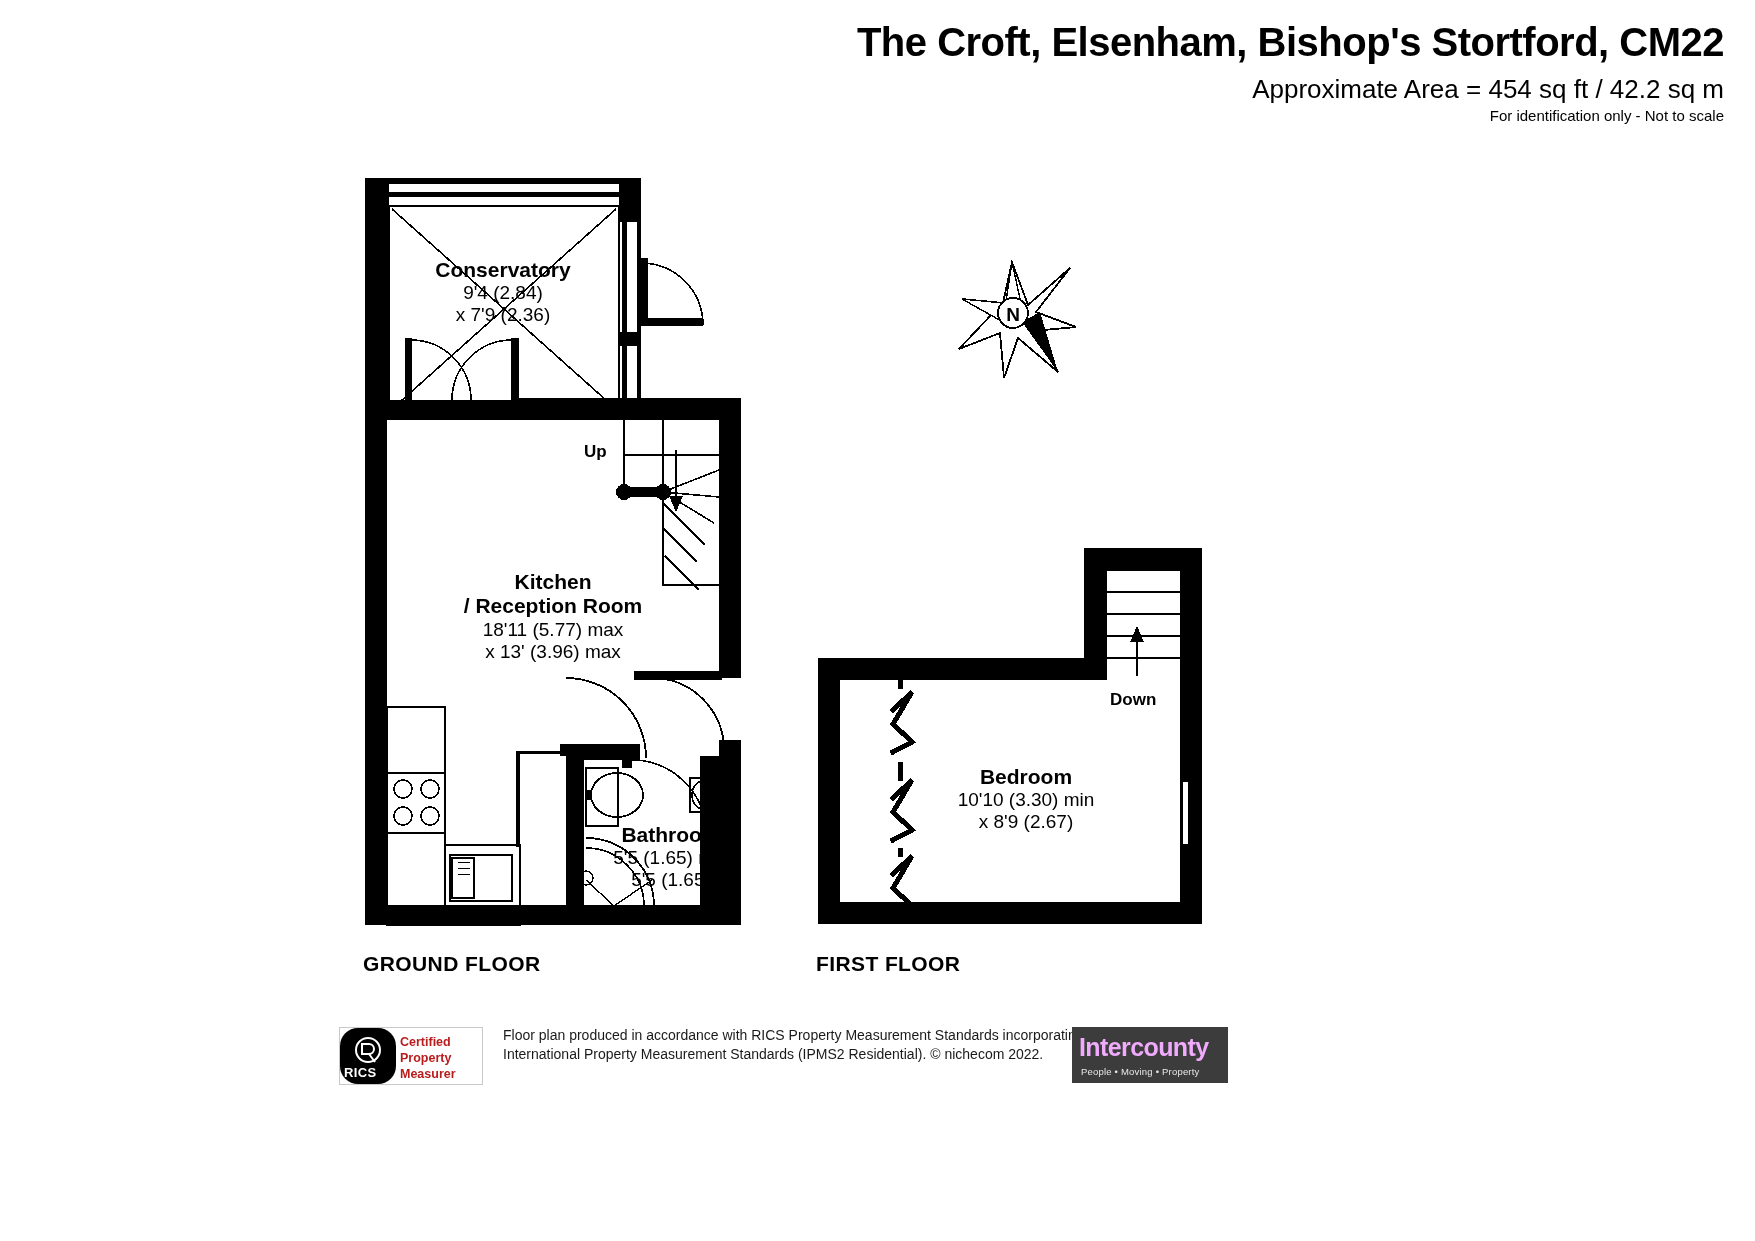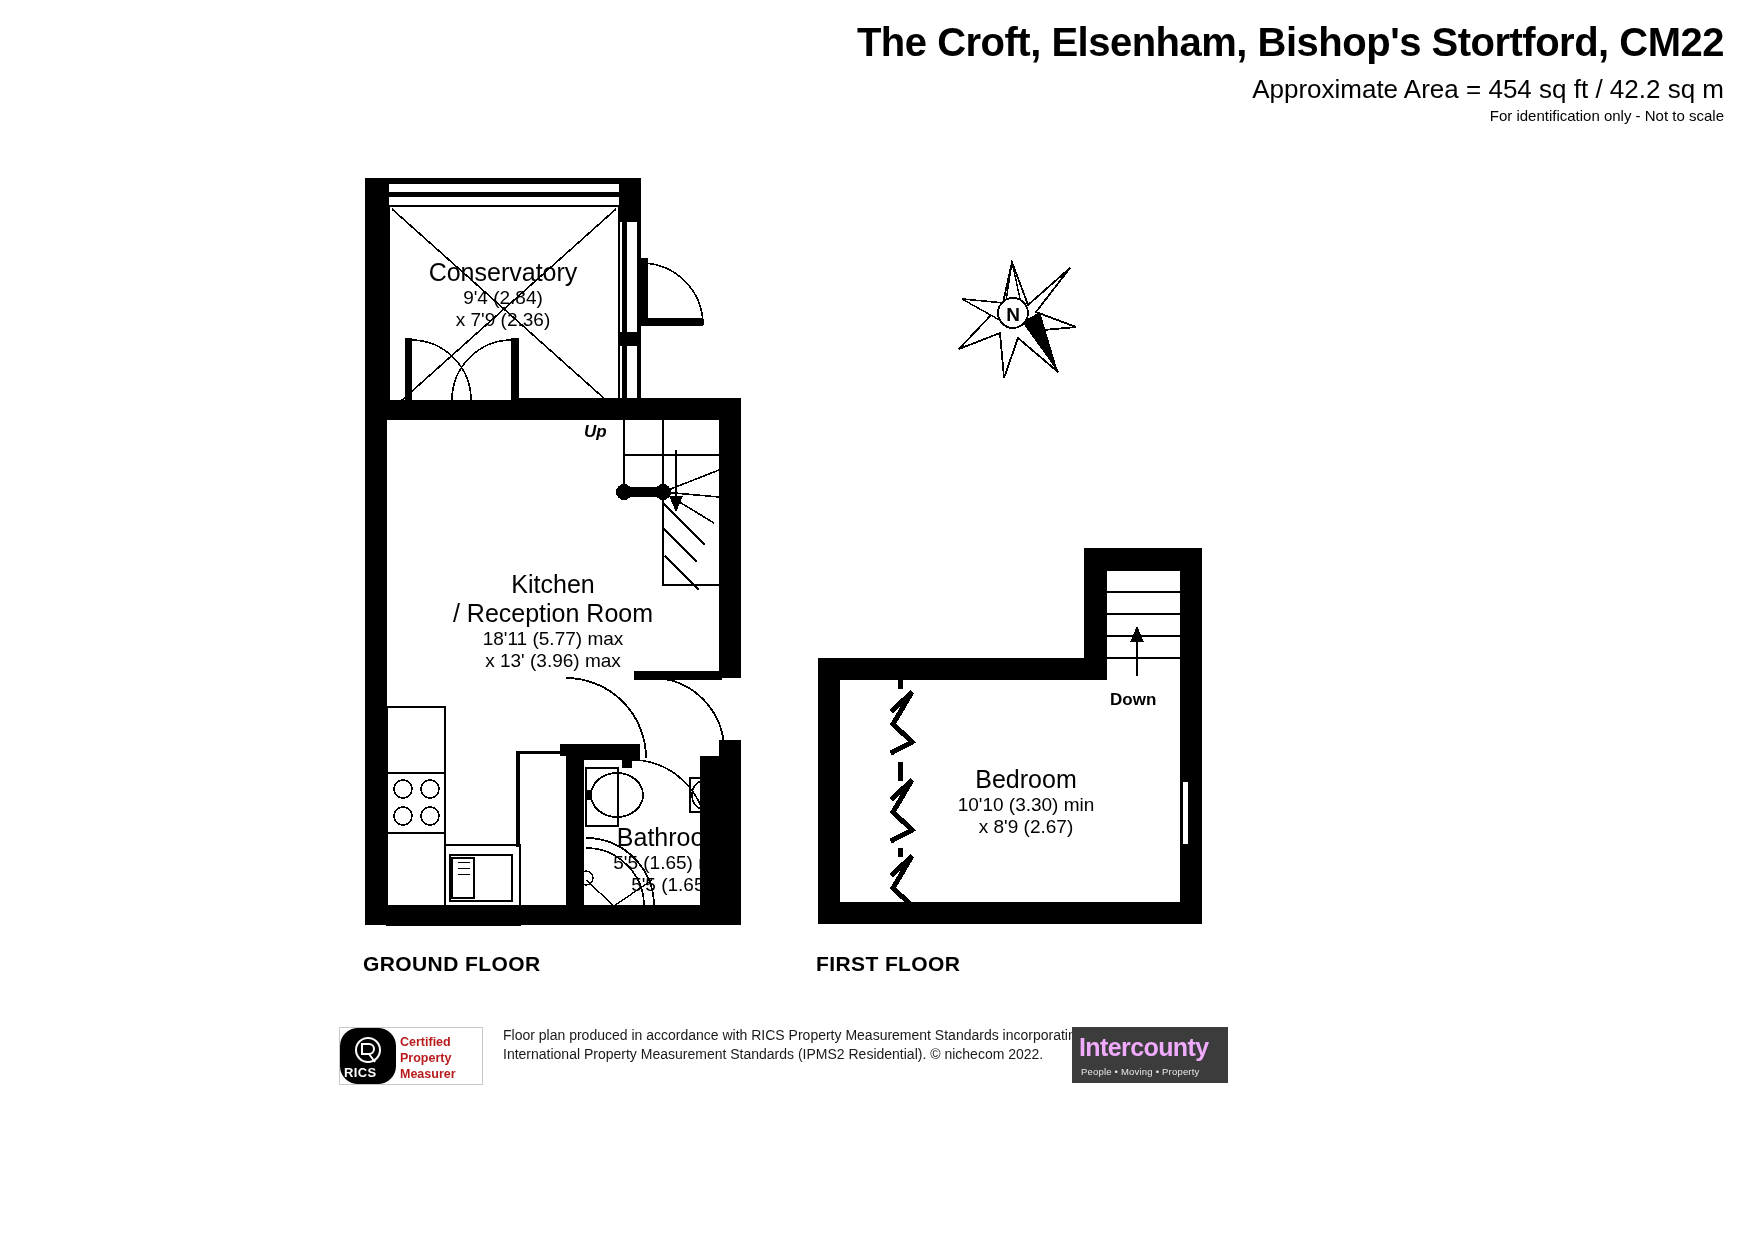--- a/index.html
+++ b/index.html
@@ -12,21 +12,21 @@
   #ident{position:absolute;right:31px;top:107px;font-size:15px;white-space:nowrap;}
 
   
   #plan{position:absolute;left:0;top:0;width:1755px;height:1241px;}
 
   
   .floorcap{position:absolute;font-size:21px;font-weight:bold;letter-spacing:0.4px;white-space:nowrap;}
 
   
   .roomlabel{position:absolute;text-align:center;white-space:nowrap;line-height:1.16;}
-  .roomlabel .nm{font-size:25px;font-weight:normal;}
+  .roomlabel .nm{font-size:21px;font-weight:bold;}
   .roomlabel .dim{font-size:19px;}
 
   .dirlabel{position:absolute;font-size:17px;font-weight:bold;white-space:nowrap;}
 
   
   #footer{position:absolute;left:0;top:1022px;width:1755px;height:90px;}
   #rics-badge{position:absolute;left:339px;top:1027px;width:142px;height:56px;border:1px solid #c9c9c9;background:#fff;}
   #rics-left{position:absolute;left:0;top:0;width:56px;height:56px;background:#000;border-radius:18px;}
   #rics-word{position:absolute;left:4px;bottom:4px;color:#fff;font-size:13px;font-weight:bold;letter-spacing:.4px;}
   #rics-right{position:absolute;left:60px;top:6px;font-size:12.5px;font-weight:bold;line-height:1.28;color:#b91c1c;}
@@ -255,21 +255,21 @@
   <div class="dim">5'5 (1.65) min</div>
   <div class="dim">5'5 (1.65)</div>
 </div>
 
 <div class="roomlabel" style="left:908px;top:765px;width:236px;">
   <div class="nm">Bedroom</div>
   <div class="dim">10'10 (3.30) min</div>
   <div class="dim">x 8'9 (2.67)</div>
 </div>
 
-<div class="dirlabel" style="left:584px;top:422px;font-style:italic;">Up</div>
+<div class="dirlabel" style="left:584px;top:442px;">Up</div>
 <div class="dirlabel" style="left:1110px;top:690px;">Down</div>
 
 <div class="floorcap" style="left:363px;top:952px;">GROUND FLOOR</div>
 <div class="floorcap" style="left:816px;top:952px;">FIRST FLOOR</div>
 
 <div id="footer"></div>
 
 <div id="rics-badge">
   <div id="rics-left">
     <svg width="56" height="56" viewBox="0 0 56 56">

